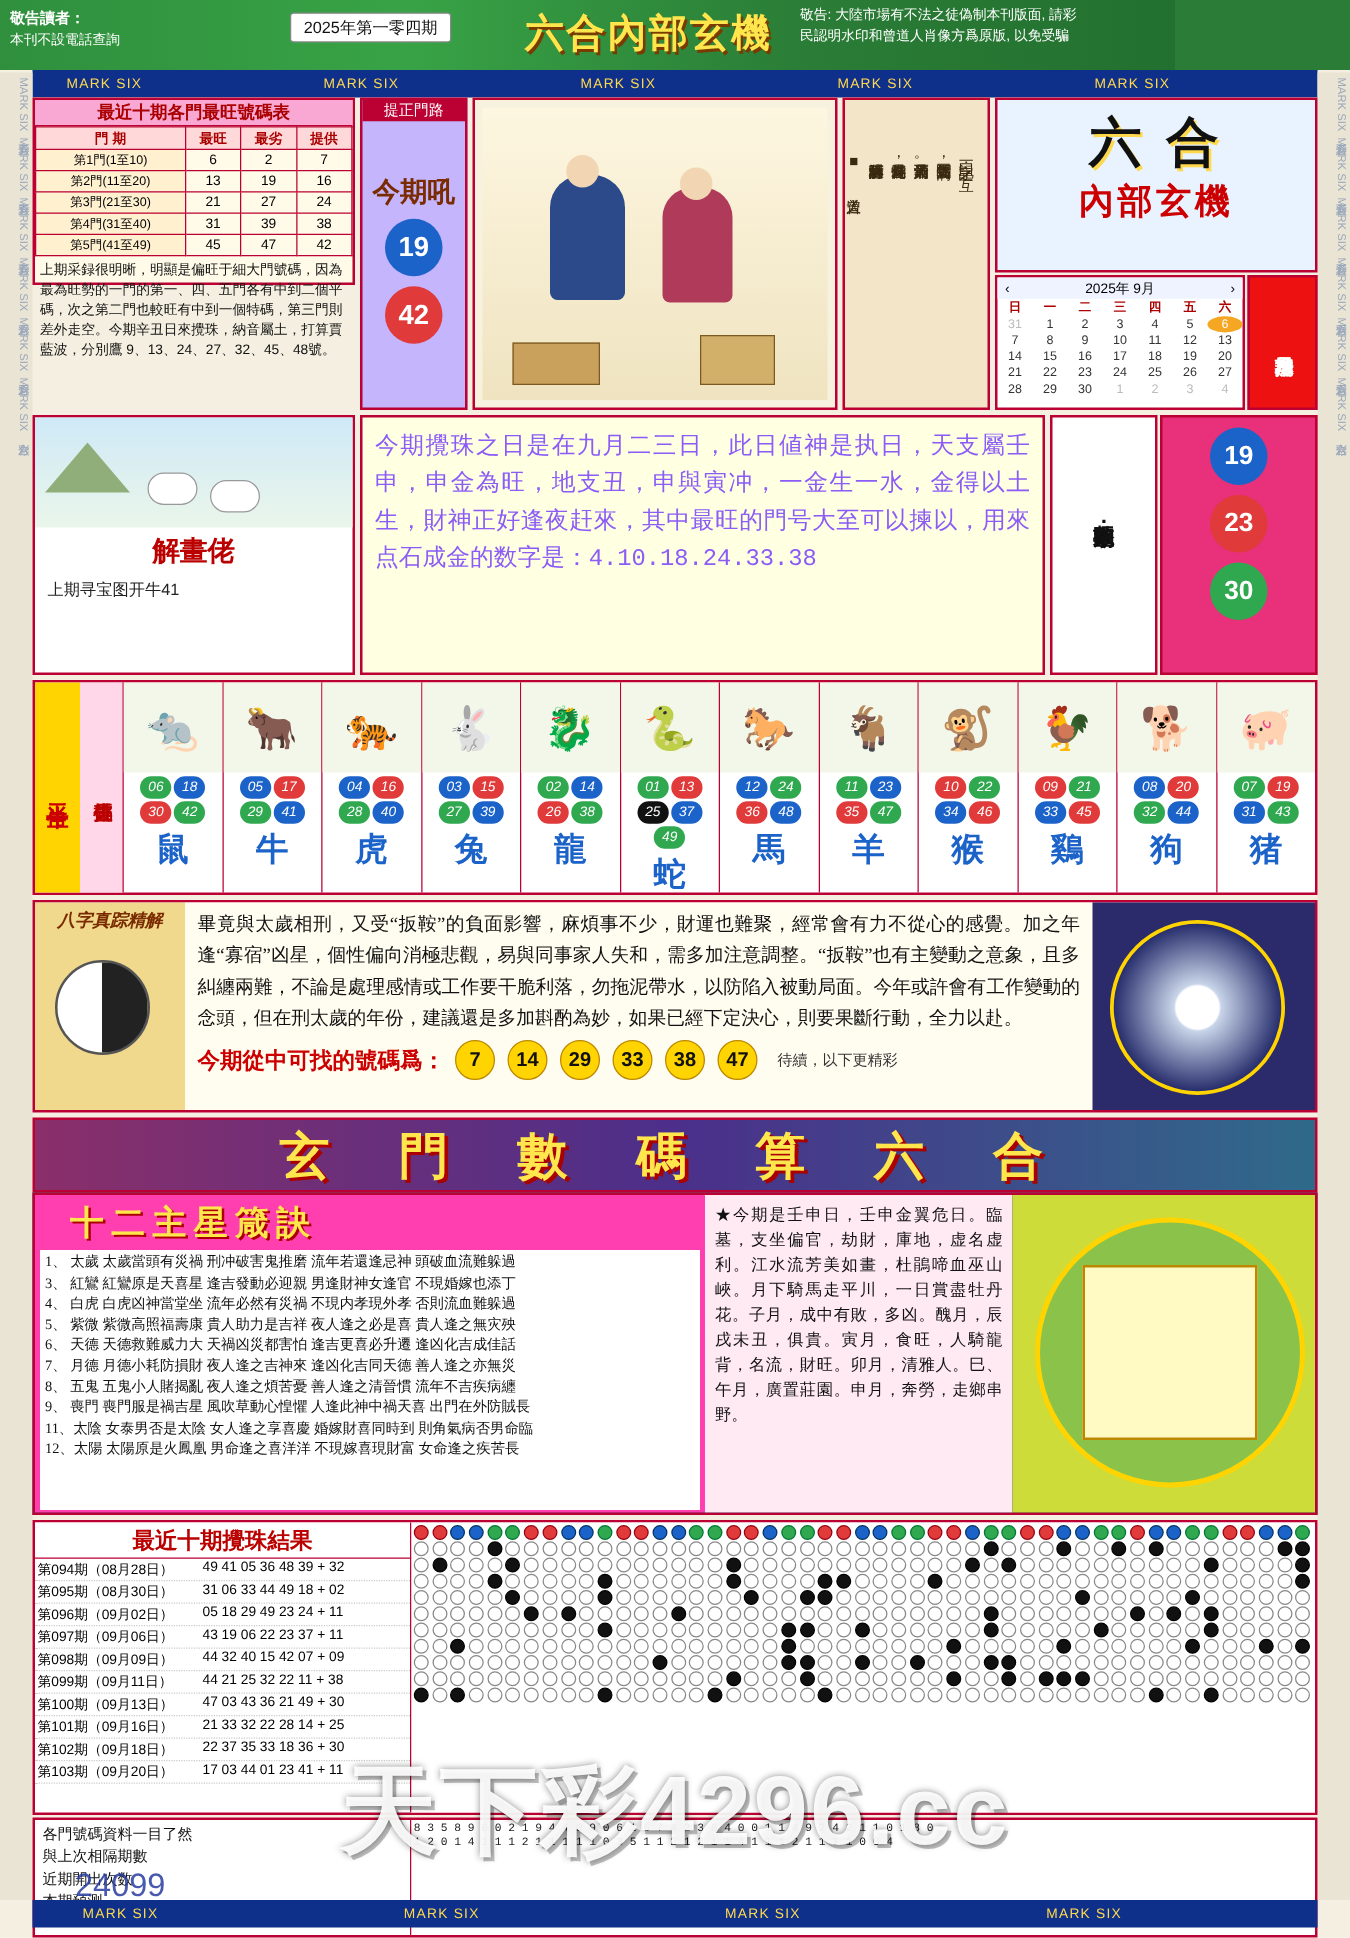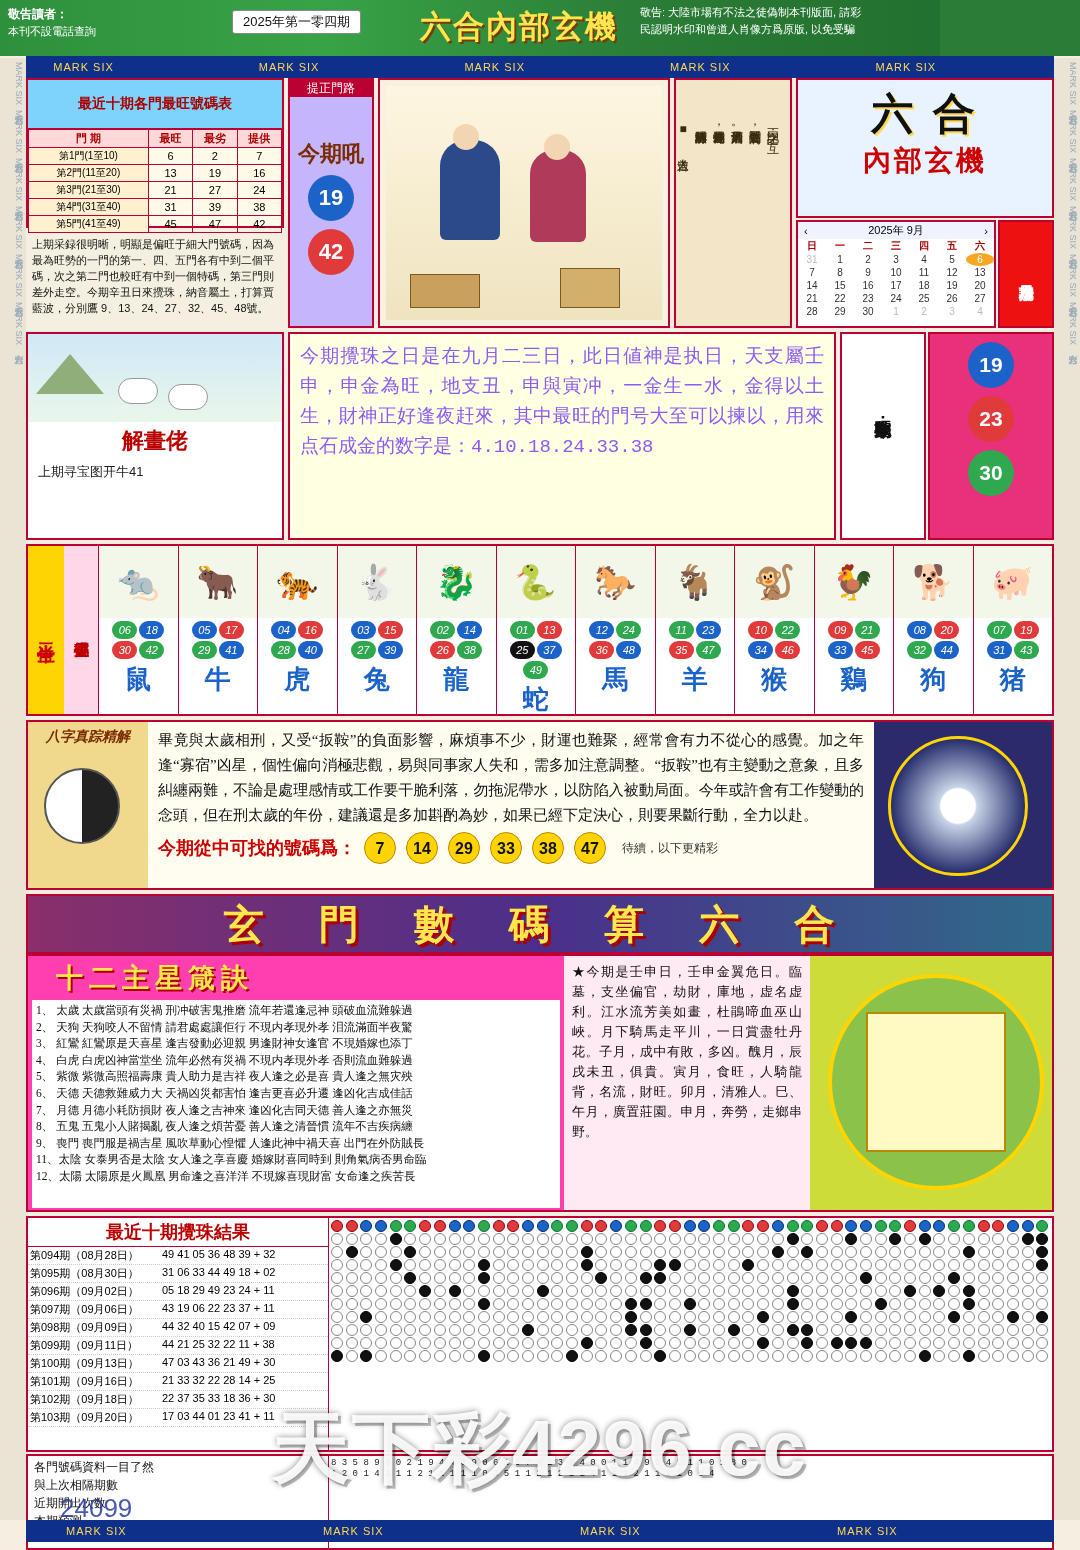--- a/index.html
+++ b/index.html
@@ -52,21 +52,21 @@
   .ribbon span { color:#ffd94d; }
   .ribbon span.alt { color:#9fe0ff;margin-top:44px; }
 
   .content { position:absolute; left:26px; top:78px; width:1028px; }
 
   
   .row1 { position:relative; height:250px; }
   .panel { position:absolute; border:2px solid #c33; background:#fff; }
 
   .tbl-box { left:0; top:0; width:258px; height:150px; background:#fffbe8; border:2px solid #b03; }
-  .tbl-title { text-align:center; font-size:14px; font-weight:bold; background:#7dd3fc; border-bottom:1px solid #b03; padding:15px 0; color:#a00; }
+  .tbl-title { text-align:center; font-size:14px; font-weight:bold; background:#f9a8d4; border-bottom:1px solid #b03; padding:1px 0; color:#a00; }
   table.rank { width:100%; border-collapse:collapse; font-size:11px; }
   table.rank th { background:#ffd9d9; border:1px solid #b03; padding:1px; color:#a00; font-size:11px; }
   table.rank td { border:1px solid #b03; text-align:center; padding:1px; }
   table.rank td.lbl { background:#fff0d0; font-size:10px; }
 
   .jinqi { left:262px; top:0; width:86px; height:250px; background:#c4b5fd; border:2px solid #b03; text-align:center; }
   .jinqi .vt { font-size:22px; font-weight:bold; color:#7a2b00; line-height:26px; margin-top:44px; }
   .jinqi .num { width:46px; height:46px; border-radius:50%; background:#1b63c9; color:#fff; font-size:22px;
                 line-height:46px; margin:8px auto 0; font-weight:bold; }
   .jinqi .num2 { background:#e03a3a; }
@@ -562,21 +562,20 @@
 
     <div class="banner">
       <div class="t">玄 門 數 碼 算 六 合</div>
     </div>
 
     <div class="stars">
       <div class="col1">
         <div class="hdr">十二主星箴訣</div>
         <div class="list" id="stars-list">
             <div>1、 太歲 太歲當頭有災禍 刑冲破害鬼推磨 流年若還逢忌神 頭破血流難躲過</div>
-            <div>2、 天狗 天狗咬人不留情 請君處處讓佢行 不現内孝現外孝 泪流滿面半夜驚</div>
             <div>3、 紅鸞 紅鸞原是天喜星 逢吉發動必迎親 男逢財神女逢官 不現婚嫁也添丁</div>
             <div>4、 白虎 白虎凶神當堂坐 流年必然有災禍 不現内孝現外孝 否則流血難躲過</div>
             <div>5、 紫微 紫微高照福壽康 貴人助力是吉祥 夜人逢之必是喜 貴人逢之無灾殃</div>
             <div>6、 天德 天德救難威力大 天禍凶災都害怕 逢吉更喜必升遷 逢凶化吉成佳話</div>
             <div>7、 月德 月德小耗防損財 夜人逢之吉神來 逢凶化吉同天德 善人逢之亦無災</div>
             <div>8、 五鬼 五鬼小人賭揭亂 夜人逢之煩苦憂 善人逢之清晉慣 流年不吉疾病纏</div>
             <div>9、 喪門 喪門服是禍吉星 風吹草動心惶懼 人逢此神中禍天喜 出門在外防賊長</div>
             <div>11、太陰 女泰男否是太陰 女人逢之享喜慶 婚嫁財喜同時到 則角氣病否男命臨</div>
             <div>12、太陽 太陽原是火鳳凰 男命逢之喜洋洋 不現嫁喜現財富 女命逢之疾苦長</div>
           </div>

